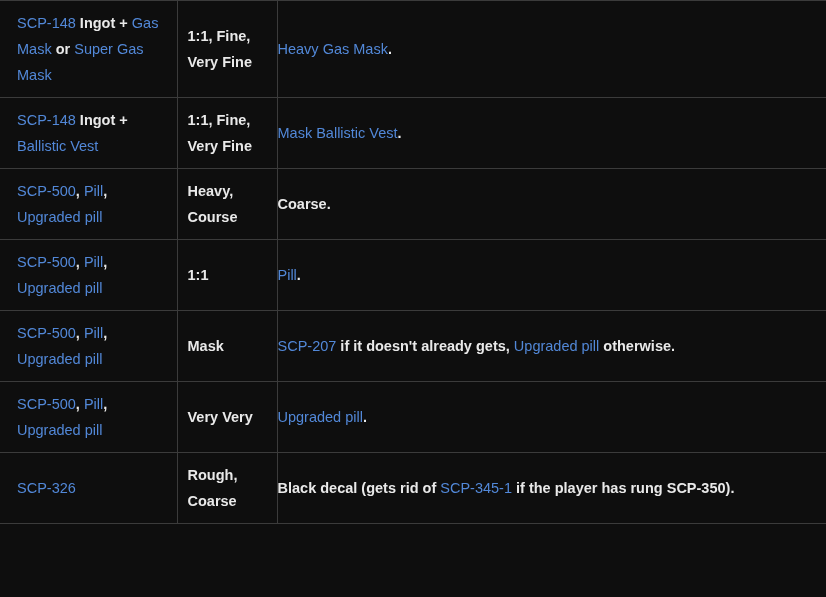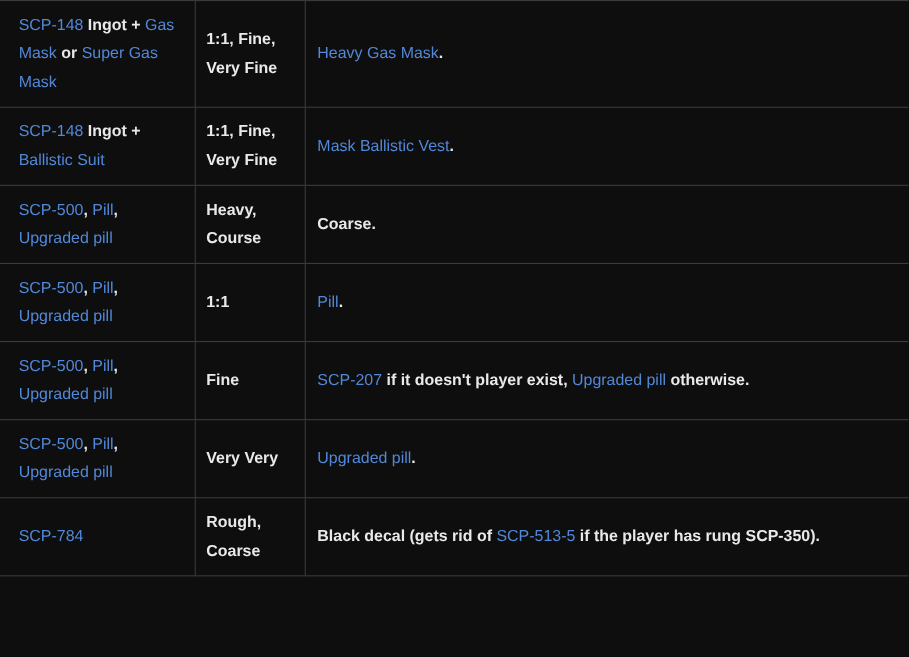--- a/index.html
+++ b/index.html
@@ -28,21 +28,21 @@
     border-bottom: 1px solid #3b3b3b;
     border-right: 1px solid #3b3b3b;
     vertical-align: middle;
     font-size: 14.5px;
     line-height: 26px;
     color: #e9e9e9;
     padding: 9px 10px 9px 9px;
   }
   .recipe-table td.cell-result {
     border-right: none;
-    padding-left: 11px;
+    padding-left: 0;
   }
   .recipe-table td.cell-ingredients {
     font-weight: bold;
     padding-left: 17px;
   }
   .recipe-table td.cell-quality {
     font-weight: bold;
     padding-left: 10px;
     margin-left: 46px;
   }
@@ -69,43 +69,43 @@
     <col class="c-quality">
     <col class="c-result">
   </colgroup>
   <tbody>
       <tr>
         <td class="cell-ingredients"><span class="lnk">SCP-148</span><span class="txt"> Ingot + </span><span class="lnk">Gas Mask</span><span class="txt"> or </span><span class="lnk">Super Gas Mask</span></td>
         <td class="cell-quality">1:1, Fine, Very Fine</td>
         <td class="cell-result"><span class="lnk">Heavy Gas Mask</span><span class="txt">.</span></td>
       </tr>
       <tr>
-        <td class="cell-ingredients"><span class="lnk">SCP-148</span><span class="txt"> Ingot + </span><span class="lnk">Ballistic Suit</span></td>
+        <td class="cell-ingredients"><span class="lnk">SCP-148</span><span class="txt"> Ingot + </span><span class="lnk">Ballistic Vest</span></td>
         <td class="cell-quality">1:1, Fine, Very Fine</td>
         <td class="cell-result"><span class="lnk">Mask Ballistic Vest</span><span class="txt">.</span></td>
       </tr>
       <tr>
         <td class="cell-ingredients"><span class="lnk">SCP-500</span><span class="txt">, </span><span class="lnk">Pill</span><span class="txt">, </span><span class="lnk">Upgraded pill</span></td>
         <td class="cell-quality">Heavy, Course</td>
         <td class="cell-result"><span class="txt">Coarse.</span></td>
       </tr>
       <tr>
         <td class="cell-ingredients"><span class="lnk">SCP-500</span><span class="txt">, </span><span class="lnk">Pill</span><span class="txt">, </span><span class="lnk">Upgraded pill</span></td>
         <td class="cell-quality">1:1</td>
         <td class="cell-result"><span class="lnk">Pill</span><span class="txt">.</span></td>
       </tr>
       <tr>
         <td class="cell-ingredients"><span class="lnk">SCP-500</span><span class="txt">, </span><span class="lnk">Pill</span><span class="txt">, </span><span class="lnk">Upgraded pill</span></td>
-        <td class="cell-quality">Fine</td>
-        <td class="cell-result"><span class="lnk">SCP-207</span><span class="txt"> if it doesn't player exist, </span><span class="lnk">Upgraded pill</span><span class="txt"> otherwise.</span></td>
+        <td class="cell-quality">Mask</td>
+        <td class="cell-result"><span class="lnk">SCP-207</span><span class="txt"> if it doesn't already gets, </span><span class="lnk">Upgraded pill</span><span class="txt"> otherwise.</span></td>
       </tr>
       <tr>
         <td class="cell-ingredients"><span class="lnk">SCP-500</span><span class="txt">, </span><span class="lnk">Pill</span><span class="txt">, </span><span class="lnk">Upgraded pill</span></td>
         <td class="cell-quality">Very Very</td>
         <td class="cell-result"><span class="lnk">Upgraded pill</span><span class="txt">.</span></td>
       </tr>
       <tr>
-        <td class="cell-ingredients"><span class="lnk">SCP-784</span></td>
+        <td class="cell-ingredients"><span class="lnk">SCP-326</span></td>
         <td class="cell-quality">Rough, Coarse</td>
-        <td class="cell-result"><span class="txt">Black decal (gets rid of </span><span class="lnk">SCP-513-5</span><span class="txt"> if the player has rung SCP-350).</span></td>
+        <td class="cell-result"><span class="txt">Black decal (gets rid of </span><span class="lnk">SCP-345-1</span><span class="txt"> if the player has rung SCP-350).</span></td>
       </tr>
     </tbody>
 </table>
 
 </body></html>

